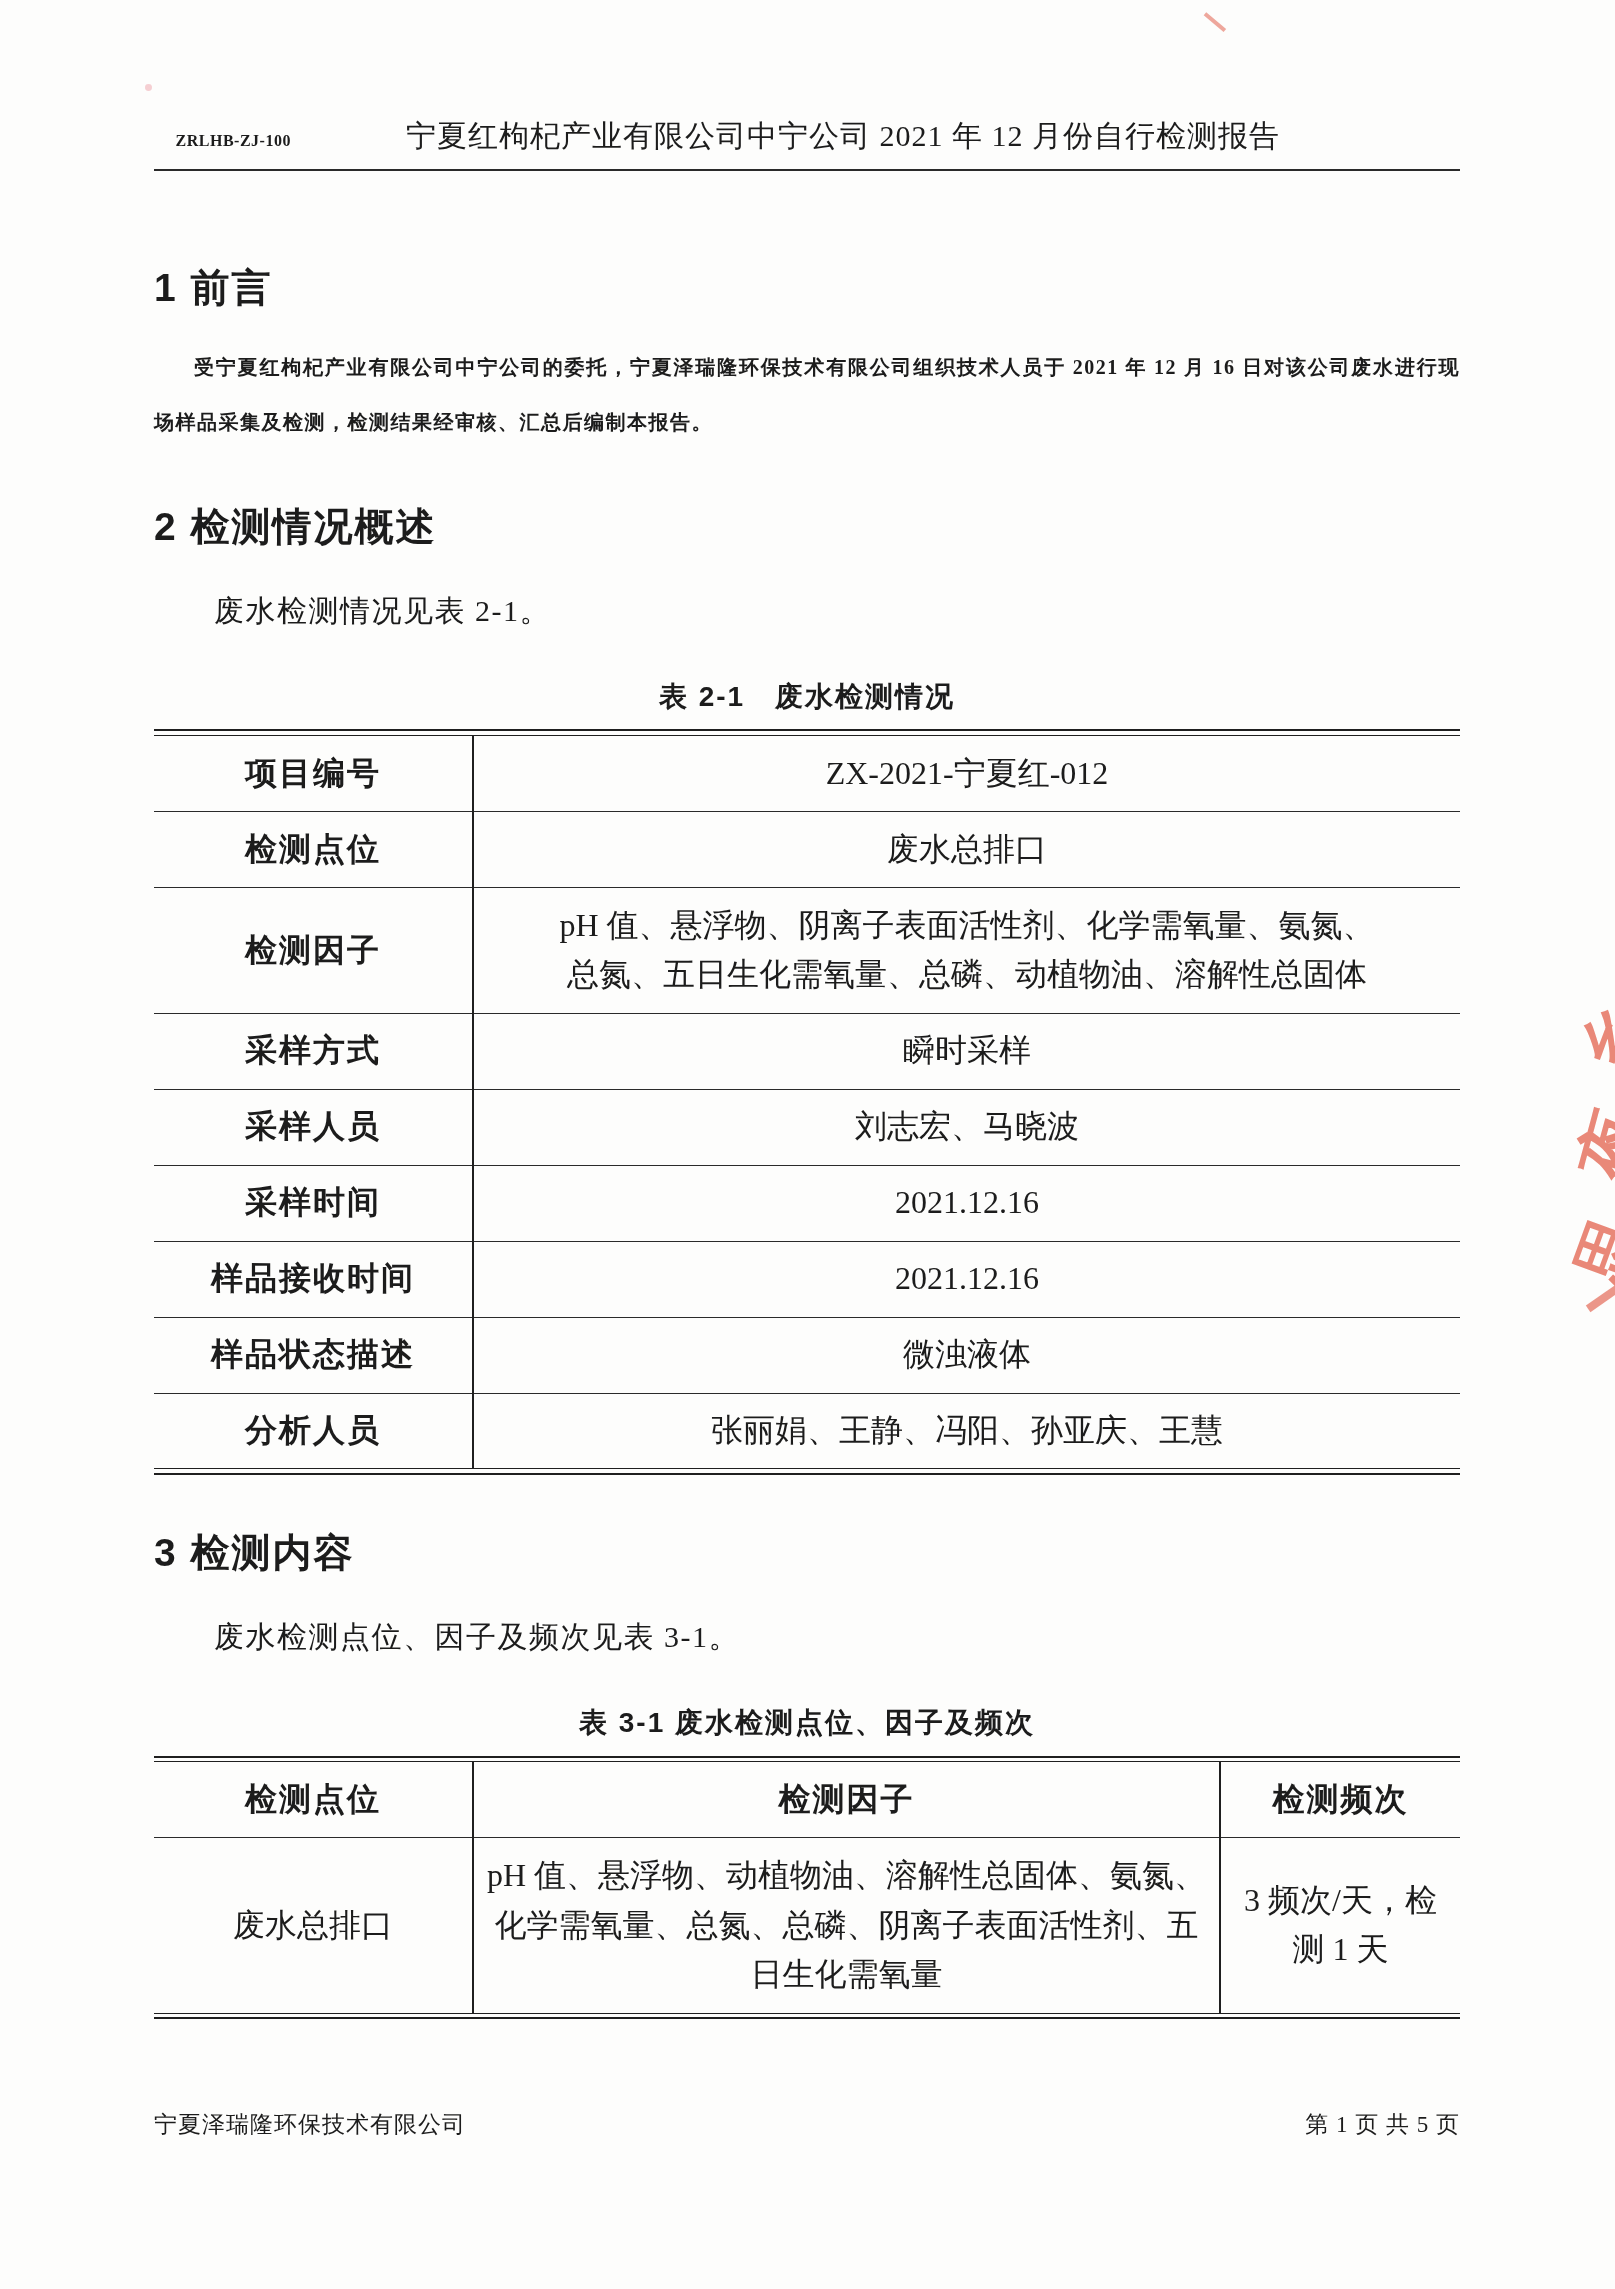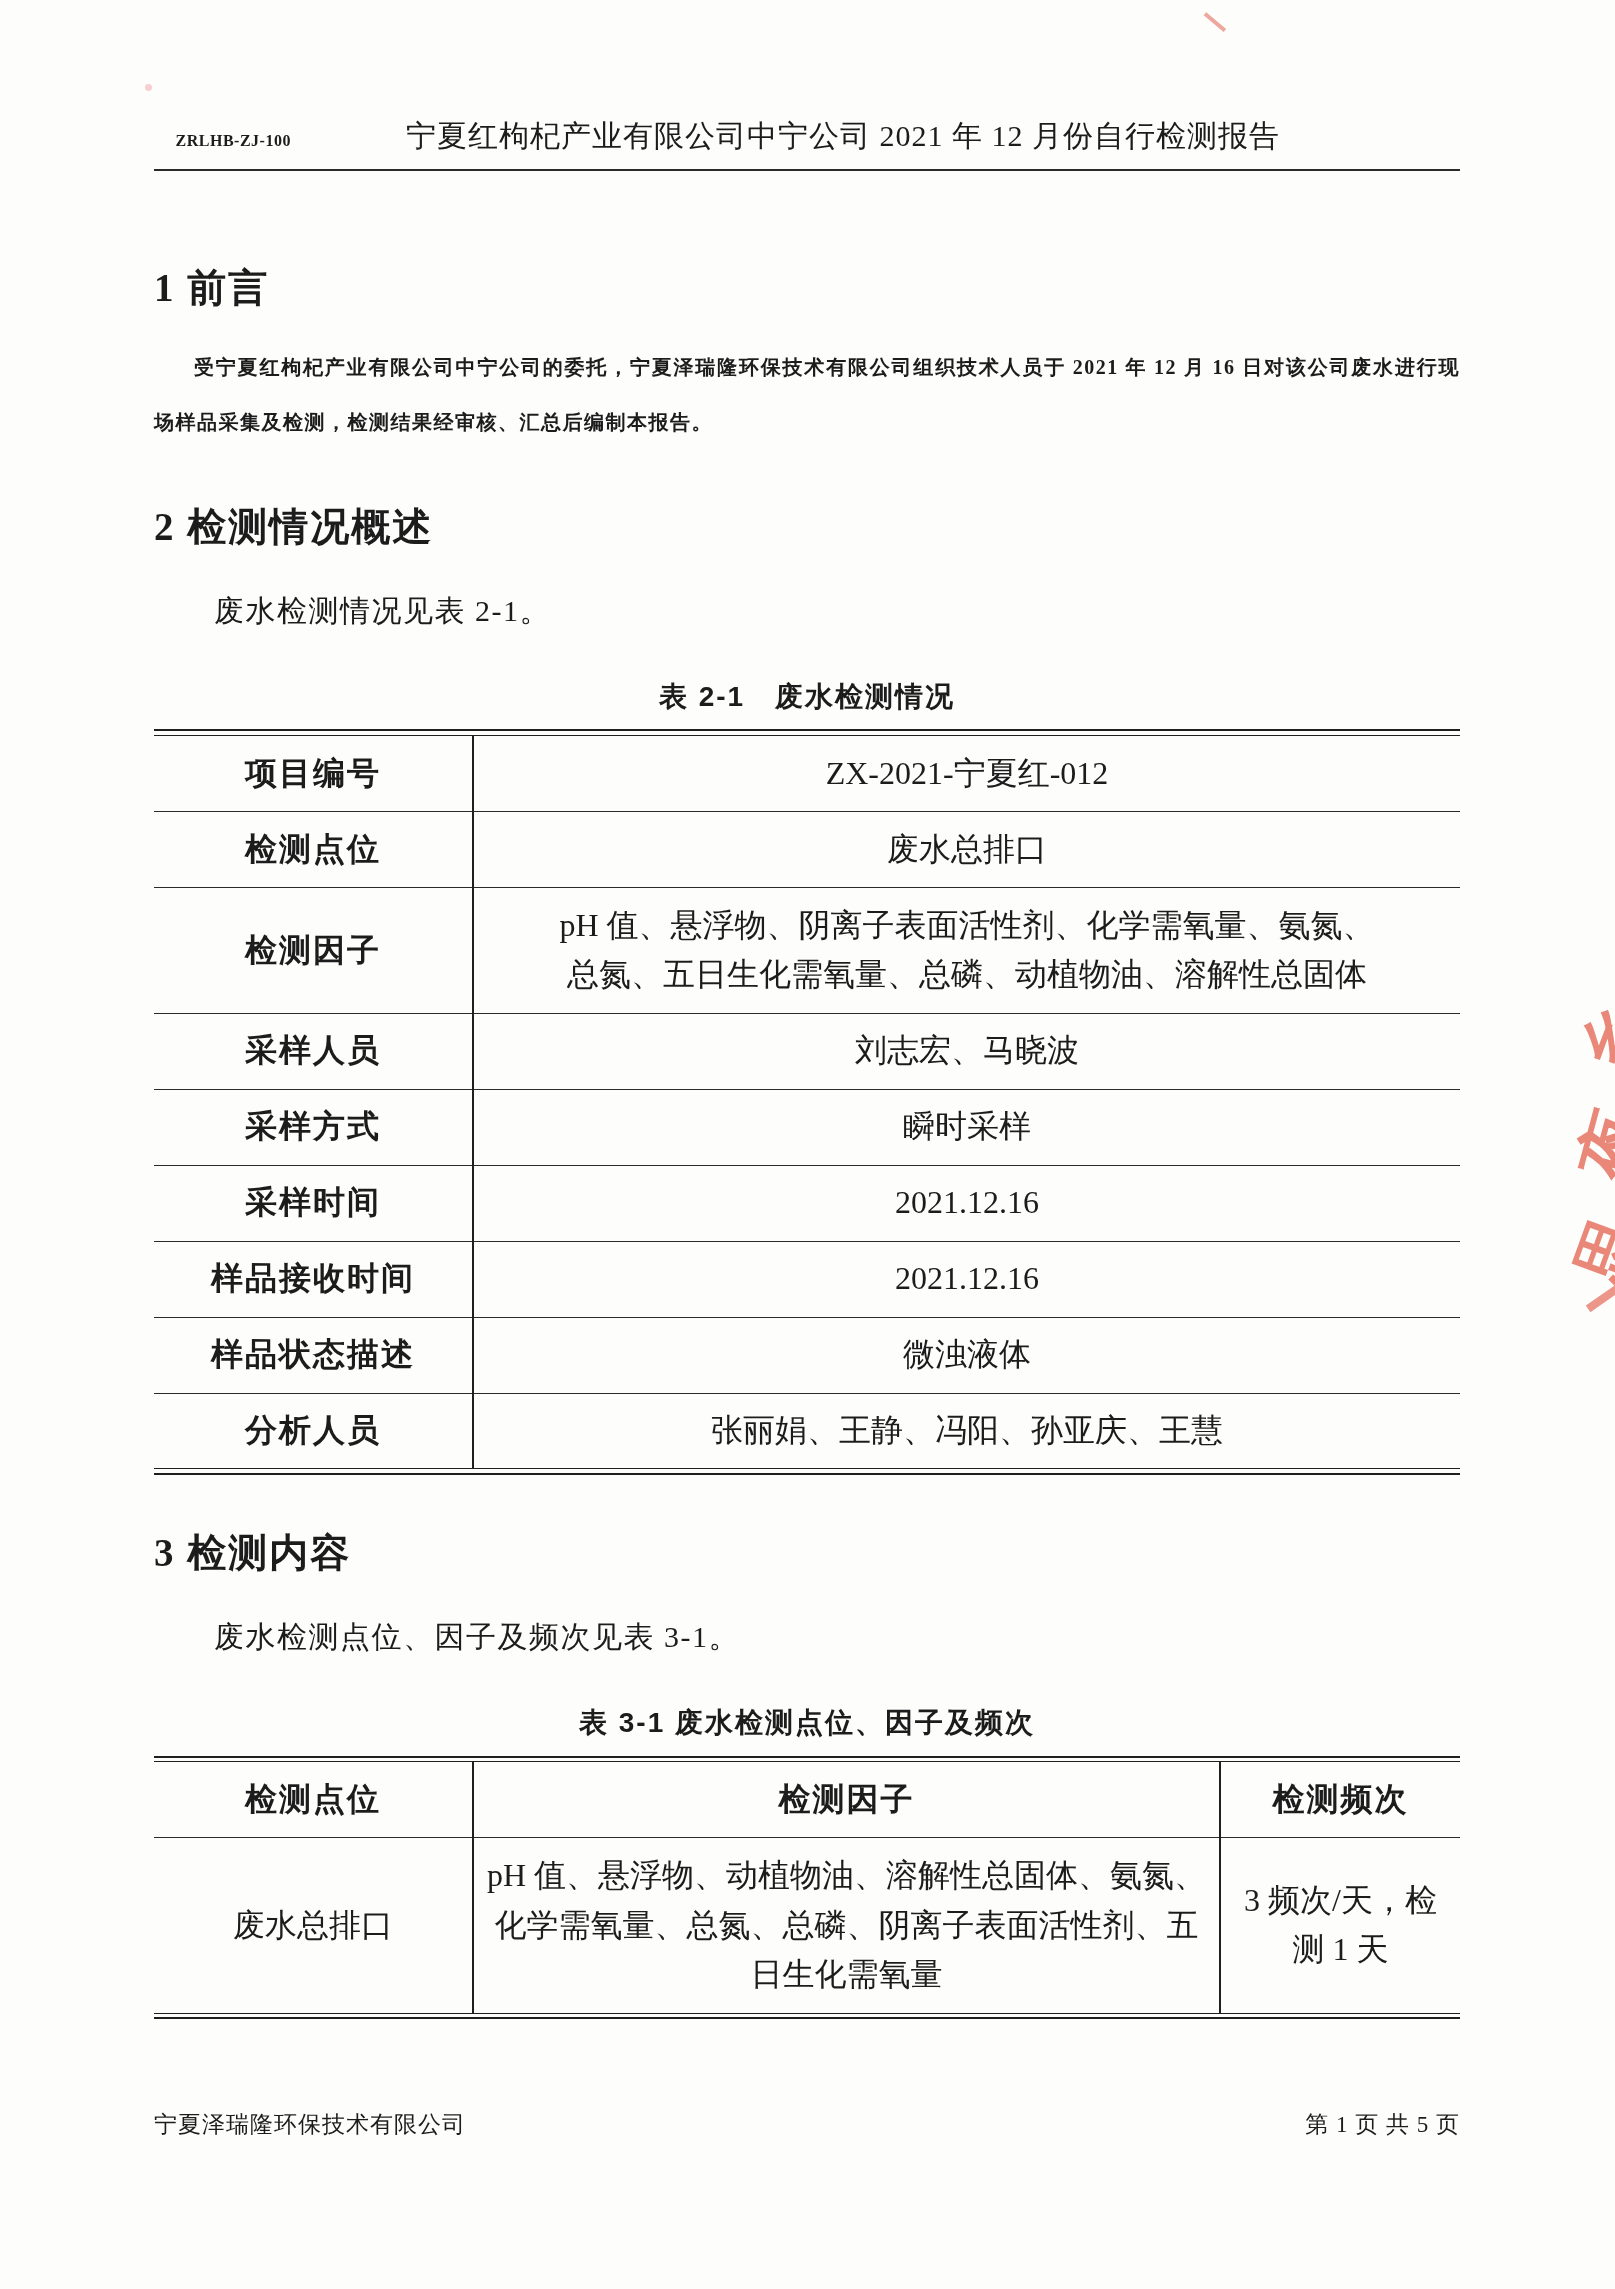--- a/index.html
+++ b/index.html
@@ -33,21 +33,21 @@
   }
   .doc-title {
     font-weight: normal;
     font-size: 30px;
     margin-left: 115px;
     letter-spacing: 1px;
   }
 
   
   .sec-heading {
-    font-family: Liberation Serif, serif;
+    font-family: Liberation Sans, sans-serif;
     font-weight: bold;
     font-size: 39px;
     letter-spacing: 2px;
     margin-top: 90px;
   }
   .sec-heading.tight { margin-top: 51px; }
 
   .body-para {
     margin-top: 25.5px;
     font-size: 20px;
@@ -174,26 +174,26 @@
             <td class="lbl-cell col-divider t21-col1">检测点位</td>
             <td>废水总排口</td>
           </tr>
           <tr>
             <td class="lbl-cell col-divider t21-col1">检测因子</td>
             <td>
               <div class="factors-inner">pH 值、悬浮物、阴离子表面活性剂、化学需氧量、氨氮、总氮、五日生化需氧量、总磷、动植物油、溶解性总固体</div>
             </td>
           </tr>
           <tr>
+            <td class="lbl-cell col-divider t21-col1">采样方式</td>
+            <td>瞬时采样</td>
+          </tr>
+          <tr>
             <td class="lbl-cell col-divider t21-col1">采样人员</td>
             <td>刘志宏、马晓波</td>
-          </tr>
-          <tr>
-            <td class="lbl-cell col-divider t21-col1">采样方式</td>
-            <td>瞬时采样</td>
           </tr>
           <tr>
             <td class="lbl-cell col-divider t21-col1">采样时间</td>
             <td>2021.12.16</td>
           </tr>
           <tr>
             <td class="lbl-cell col-divider t21-col1">样品接收时间</td>
             <td>2021.12.16</td>
           </tr>
           <tr>

